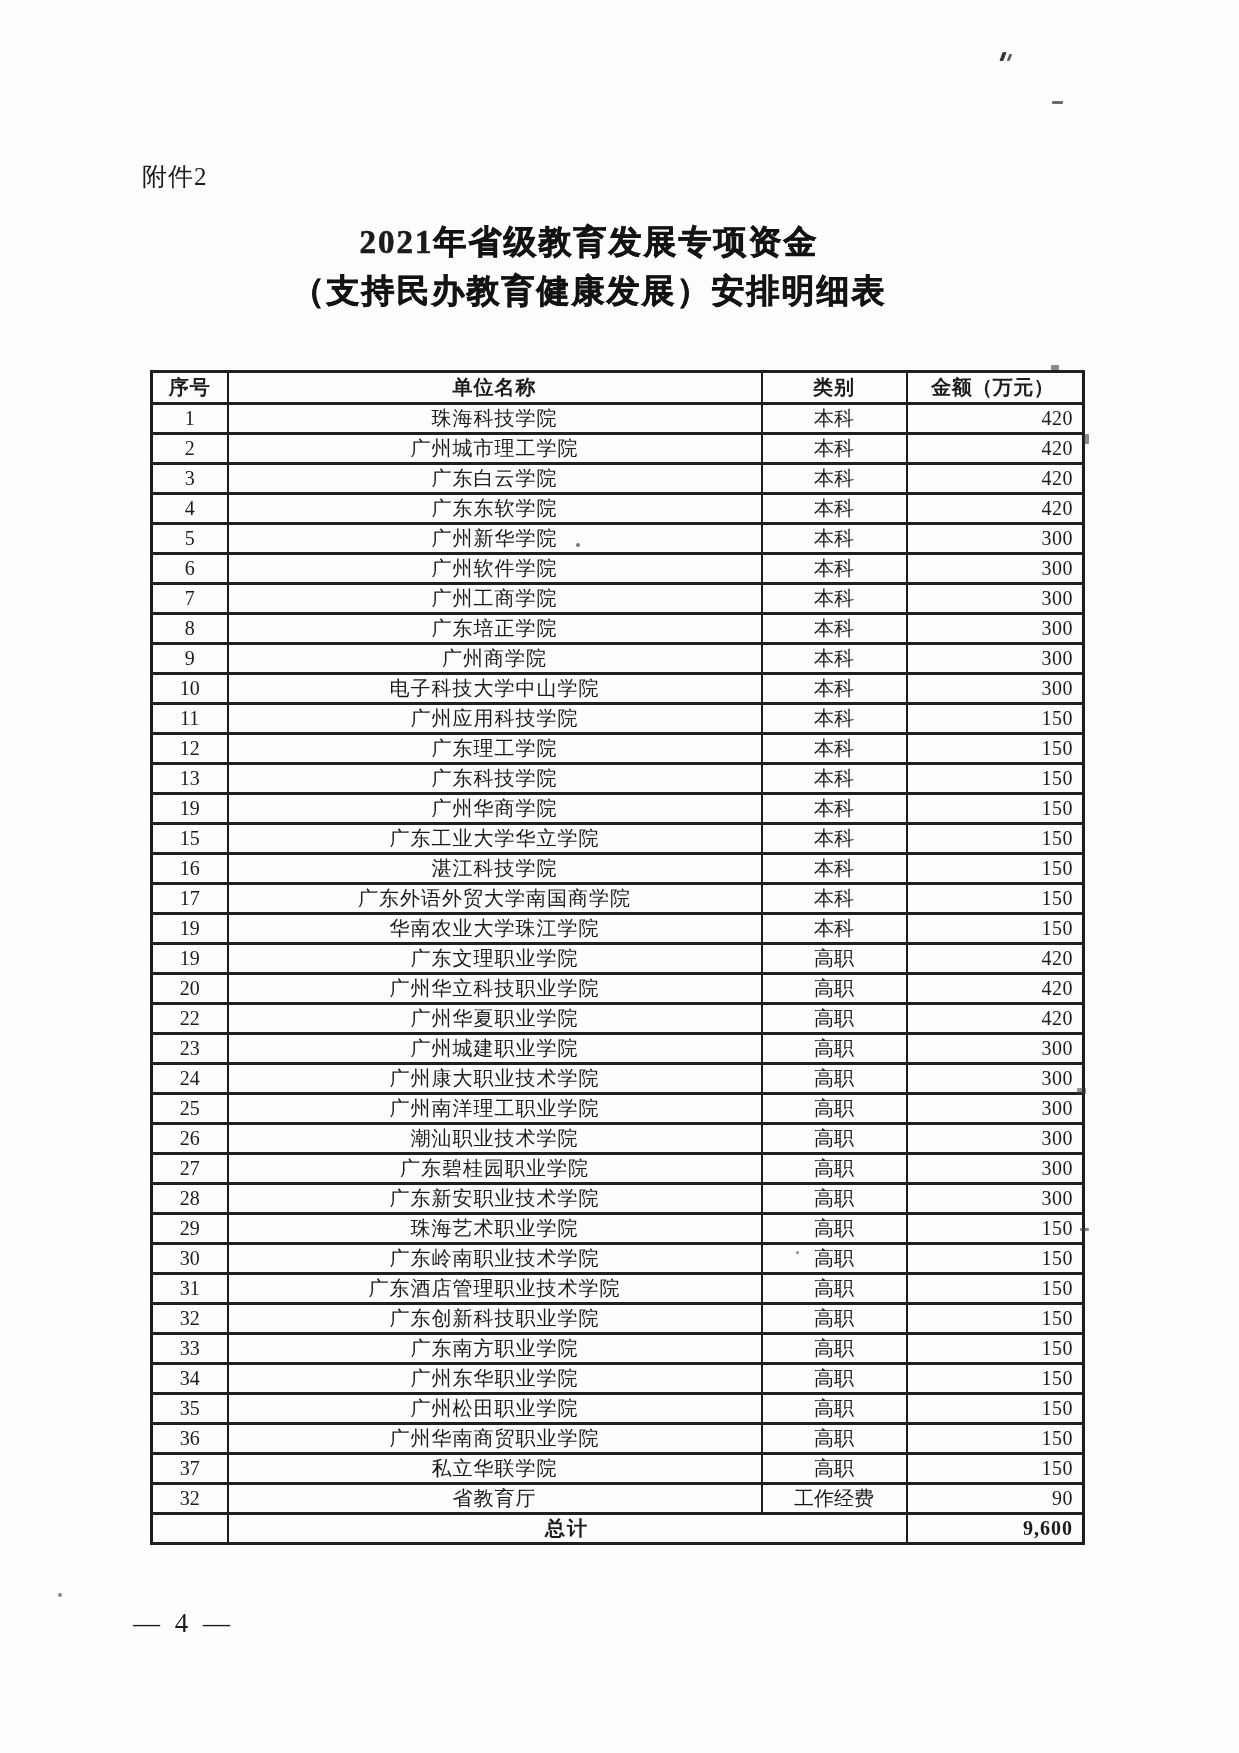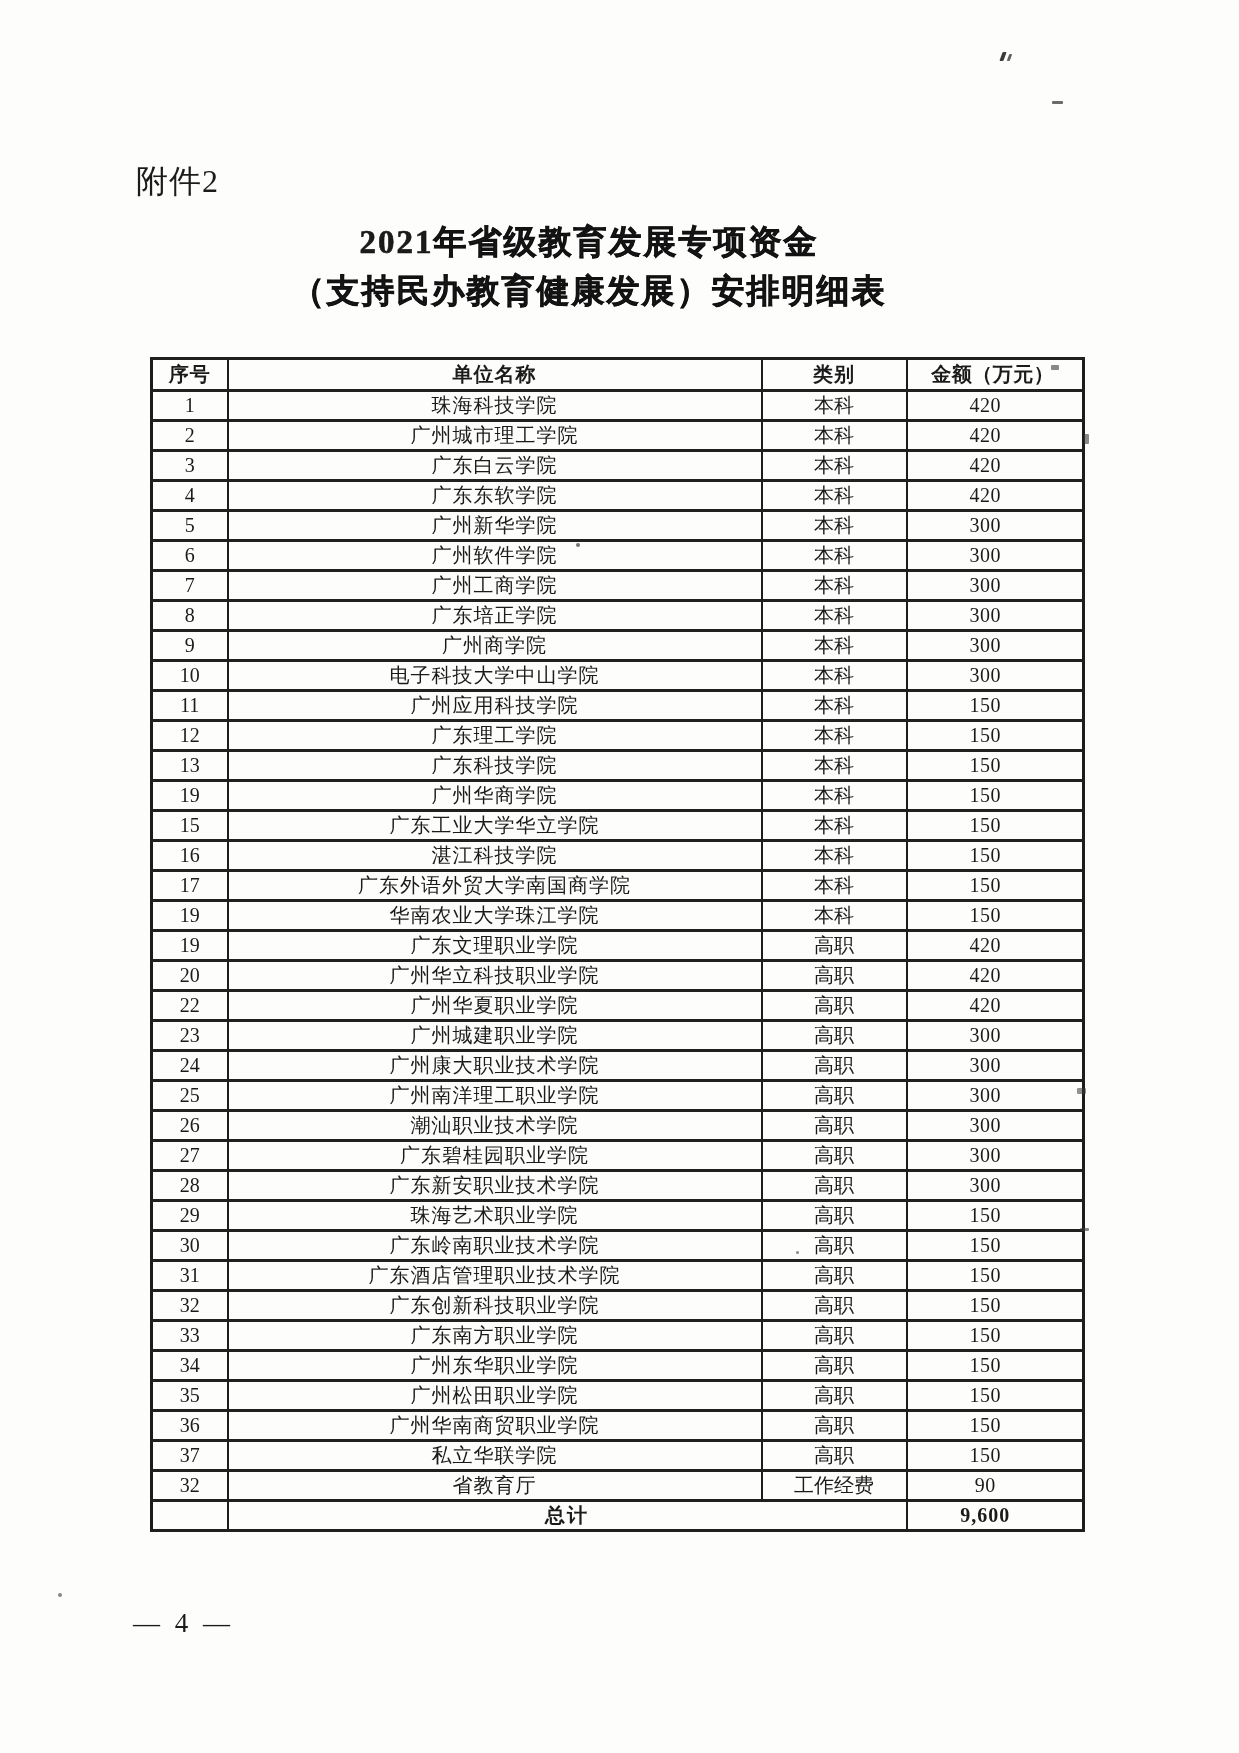--- a/index.html
+++ b/index.html
@@ -7,38 +7,38 @@
     width:1239px;height:1753px;
     background:#fdfdfc;
     font-family:"Liberation Serif","DejaVu Serif",serif;
     color:#1b1b1b;
     position:relative;
     overflow:hidden;
   }
   .page{position:absolute;inset:0;}
 
   .attachment{
-    position:absolute;left:136px;top:160px;
-    font-size:32px;letter-spacing:1px;
+    position:absolute;left:142px;top:160px;
+    font-size:25px;letter-spacing:1px;
     font-weight:500;
   }
 
   .title-block{
     position:absolute;left:0;top:218px;width:1122px;
     text-align:center;
     font-weight:700;
     font-size:33px;
     line-height:49px;
     letter-spacing:2px;
     padding-left:28px;
     -webkit-text-stroke:0.6px #111;
   }
 
   table.alloc{
-    position:absolute;left:150px;top:357px;
+    position:absolute;left:150px;top:370px;
     width:932px;
     border-collapse:collapse;
     table-layout:fixed;
   }
   table.alloc col.c1{width:76px;}
   table.alloc col.c2{width:534px;}
   table.alloc col.c3{width:145px;}
   table.alloc col.c4{width:177px;}
 
   table.alloc{border:3px solid #1c1c1c;}
@@ -55,22 +55,22 @@
     font-weight:400;
     white-space:nowrap;
     overflow:hidden;
   }
   table.alloc thead th{
     font-weight:700;
     height:29px;
     letter-spacing:1px;
   }
   table.alloc td.c-amt,table.alloc th.c-amt{
-    text-align:center;
-    padding-right:19px;
+    text-align:right;
+    padding-right:9px;
     letter-spacing:0.5px;
   }
   table.alloc thead th.c-amt{text-align:center;padding-right:4px;}
   table.alloc td.c-name{letter-spacing:1px;}
   tr.total-row td{font-weight:700;letter-spacing:2px;}
   tr.total-row td.c-amt{letter-spacing:1px;}
 
   .page-number{
     position:absolute;left:133px;top:1608px;
     font-size:27px;letter-spacing:4px;

